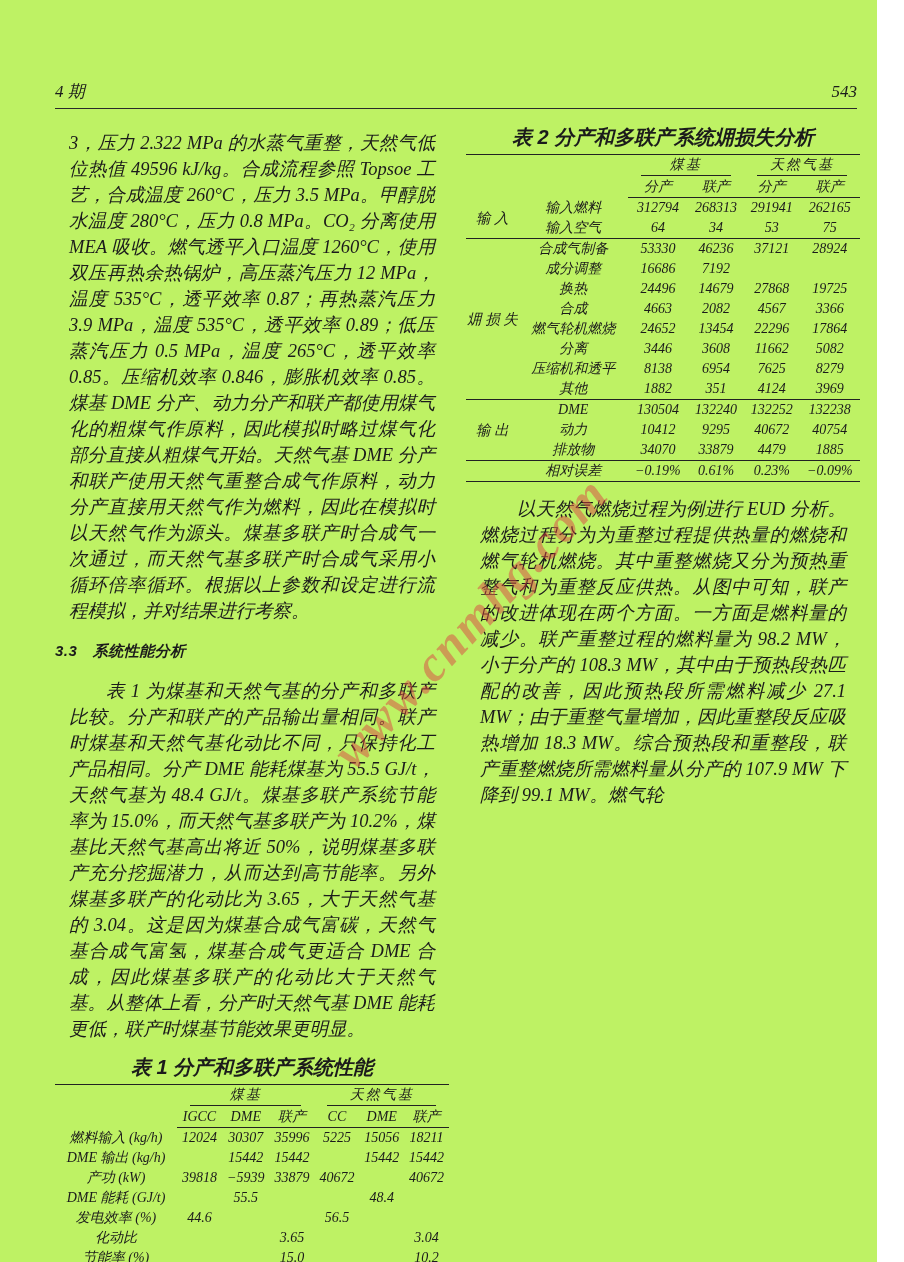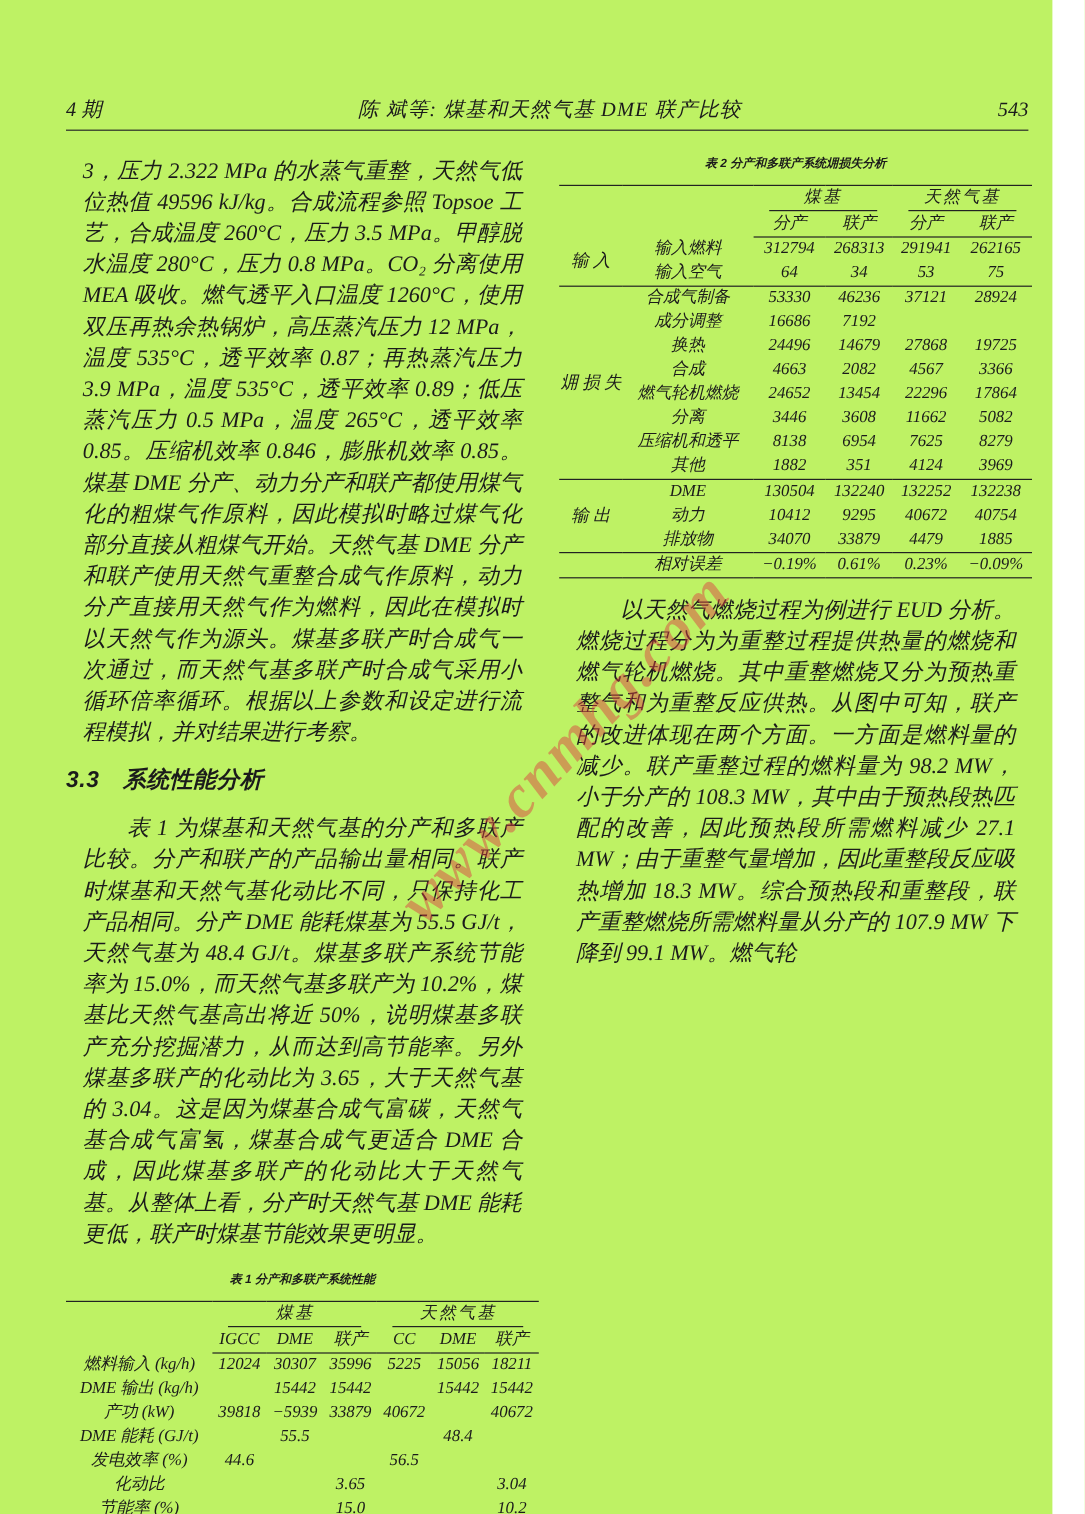--- a/index.html
+++ b/index.html
@@ -26,31 +26,31 @@
   .col{
     position:absolute; top:116px; width:394px;
     font-size:18.5px; line-height:26px; text-align:justify;
     text-justify:inter-ideograph;
   }
   .col-left{left:55px;}
   .col-right{left:466px;}
   p.body{margin:14px;}
   p.indent{text-indent:2em;}
   h3.sec{
-    margin:6px 0 4px 0; font-size:19px; line-height:26px;
+    margin:6px 0 4px 0; font-size:15px; line-height:26px;
     font-family:"Liberation Sans","DejaVu Sans",sans-serif;
     font-weight:bold; letter-spacing:.5px;
   }
   h2.bigsec{
     margin:12px 0 8px 0; font-size:25px; line-height:34px;
     font-weight:bold; letter-spacing:1px;
   }
   .tbl-caption{
     margin:10px 0 6px 0; text-align:center; font-weight:bold;
-    font-size:10px; line-height:22px;
+    font-size:20px; line-height:22px;
     font-family:"Liberation Sans","DejaVu Sans",sans-serif;
   }
   
   table.paper{
     border-collapse:collapse; width:100%;
     font-size:14px; line-height:18px;
     border-top:1.7px solid #222; border-bottom:1.7px solid #222;
     margin-bottom:4px;
   }
   table.paper th, table.paper td{
@@ -79,21 +79,20 @@
     font-family:"Liberation Serif","DejaVu Serif",serif;
   }
 </style>
 </head>
 <body>
 
 <div class="page">
 
   <div class="runhead">
     <span>4 期</span>
-    <span class="mid">陈 斌等: 煤基和天然气基 DME 联产比较</span>
     <span>543</span>
   </div>
   <div class="head-rule"></div>
 
   <div class="watermark">www.cnmhg.com</div>
 
   <div class="col col-left">
     <p class="body">3，压力 2.322 MPa 的水蒸气重整，天然气低位热值 49596 kJ/kg。合成流程参照 Topsoe 工艺，合成温度 260°C，压力 3.5 MPa。甲醇脱水温度 280°C，压力 0.8 MPa。CO₂ 分离使用 MEA 吸收。燃气透平入口温度 1260°C，使用双压再热余热锅炉，高压蒸汽压力 12 MPa，温度 535°C，透平效率 0.87；再热蒸汽压力 3.9 MPa，温度 535°C，透平效率 0.89；低压蒸汽压力 0.5 MPa，温度 265°C，透平效率 0.85。压缩机效率 0.846，膨胀机效率 0.85。煤基 DME 分产、动力分产和联产都使用煤气化的粗煤气作原料，因此模拟时略过煤气化部分直接从粗煤气开始。天然气基 DME 分产和联产使用天然气重整合成气作原料，动力分产直接用天然气作为燃料，因此在模拟时以天然气作为源头。煤基多联产时合成气一次通过，而天然气基多联产时合成气采用小循环倍率循环。根据以上参数和设定进行流程模拟，并对结果进行考察。</p>
     <h3 class="sec">3.3　系统性能分析</h3>
     <p class="body indent">表 1 为煤基和天然气基的分产和多联产比较。分产和联产的产品输出量相同。联产时煤基和天然气基化动比不同，只保持化工产品相同。分产 DME 能耗煤基为 55.5 GJ/t，天然气基为 48.4 GJ/t。煤基多联产系统节能率为 15.0%，而天然气基多联产为 10.2%，煤基比天然气基高出将近 50%，说明煤基多联产充分挖掘潜力，从而达到高节能率。另外煤基多联产的化动比为 3.65，大于天然气基的 3.04。这是因为煤基合成气富碳，天然气基合成气富氢，煤基合成气更适合 DME 合成，因此煤基多联产的化动比大于天然气基。从整体上看，分产时天然气基 DME 能耗更低，联产时煤基节能效果更明显。</p>

